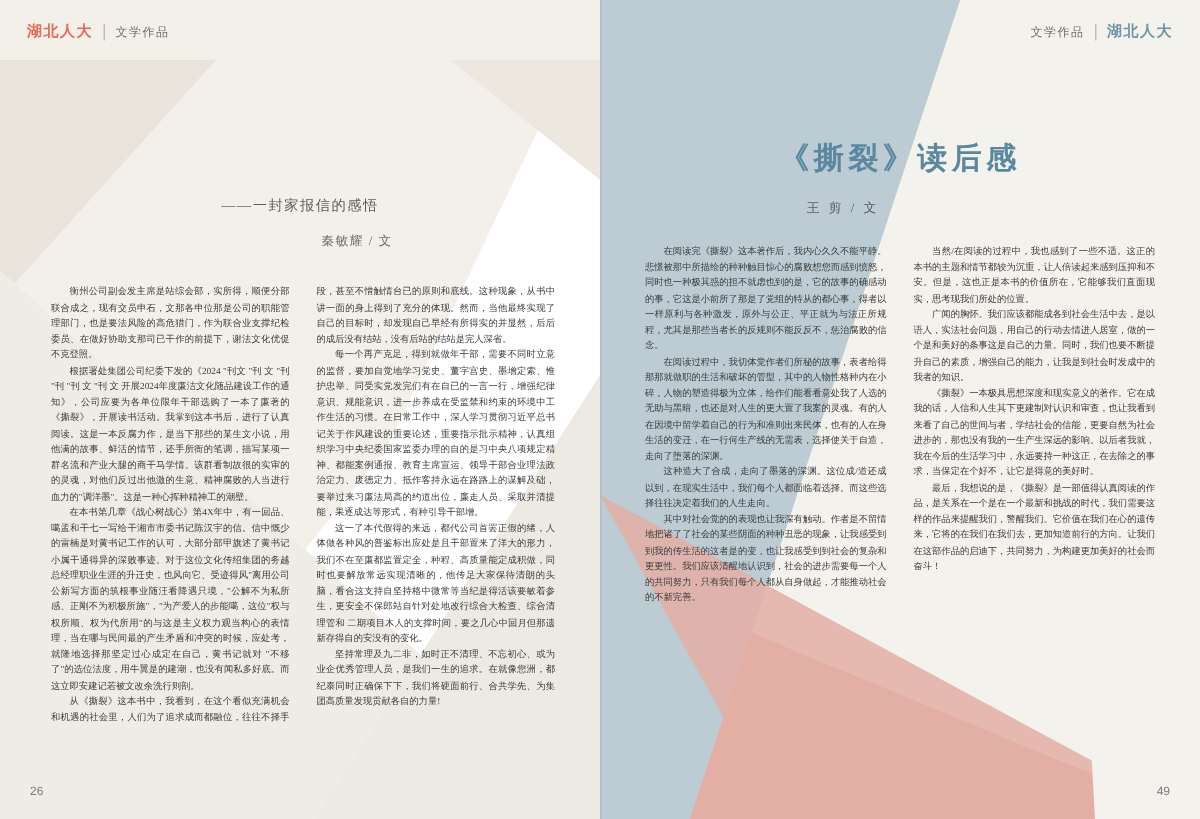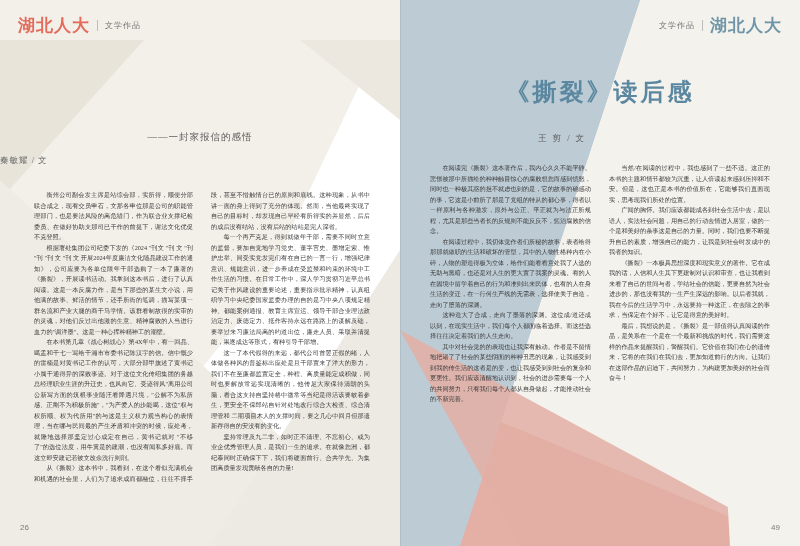--- a/index.html
+++ b/index.html
@@ -41,21 +41,21 @@
   .page-left .header {
     position: absolute;
     top: 14px;
     left: 18px;
     display: flex;
     align-items: center;
     z-index: 3;
   }
   .logo-mark {
     font-family: "Liberation Serif", serif;
-    font-size: 17px;
+    font-size: 10px;
     font-weight: bold;
     color: #e46a5a;
     letter-spacing: 1px;
     position: relative;
   }
   .header-divider {
     width: 1px;
     height: 11px;
     background: #bdbdbd;
     margin: 0 7px;
@@ -88,20 +88,21 @@
     font-size: 9.5px;
     letter-spacing: 1px;
     color: #5c5c5c;
     z-index: 3;
   }
   .left-author {
     position: absolute;
     top: 155px;
     left: 0;
     width: 476px;
+    text-align: center;
     font-size: 8.5px;
     letter-spacing: 1px;
     color: #6a6a6a;
     z-index: 3;
   }
   .left-body {
     position: absolute;
     top: 190px;
     left: 34px;
     width: 336px;
@@ -146,25 +147,25 @@
     right: 18px;
     display: flex;
     align-items: center;
     z-index: 3;
   }
   .page-right .logo-mark {
     color: #6f96a8;
   }
   .right-title {
     position: absolute;
-    top: 76px;
-    left: 0;
-    width: 400px;
-    text-align: center;
-    font-size: 24px;
+    top: 92px;
+    left: 0;
+    width: 400px;
+    text-align: center;
+    font-size: 20px;
     font-weight: bold;
     letter-spacing: 3px;
     color: #5b88a0;
     z-index: 3;
     font-family: "Liberation Serif", serif;
   }
   .right-author {
     position: absolute;
     top: 133px;
     left: 0;

